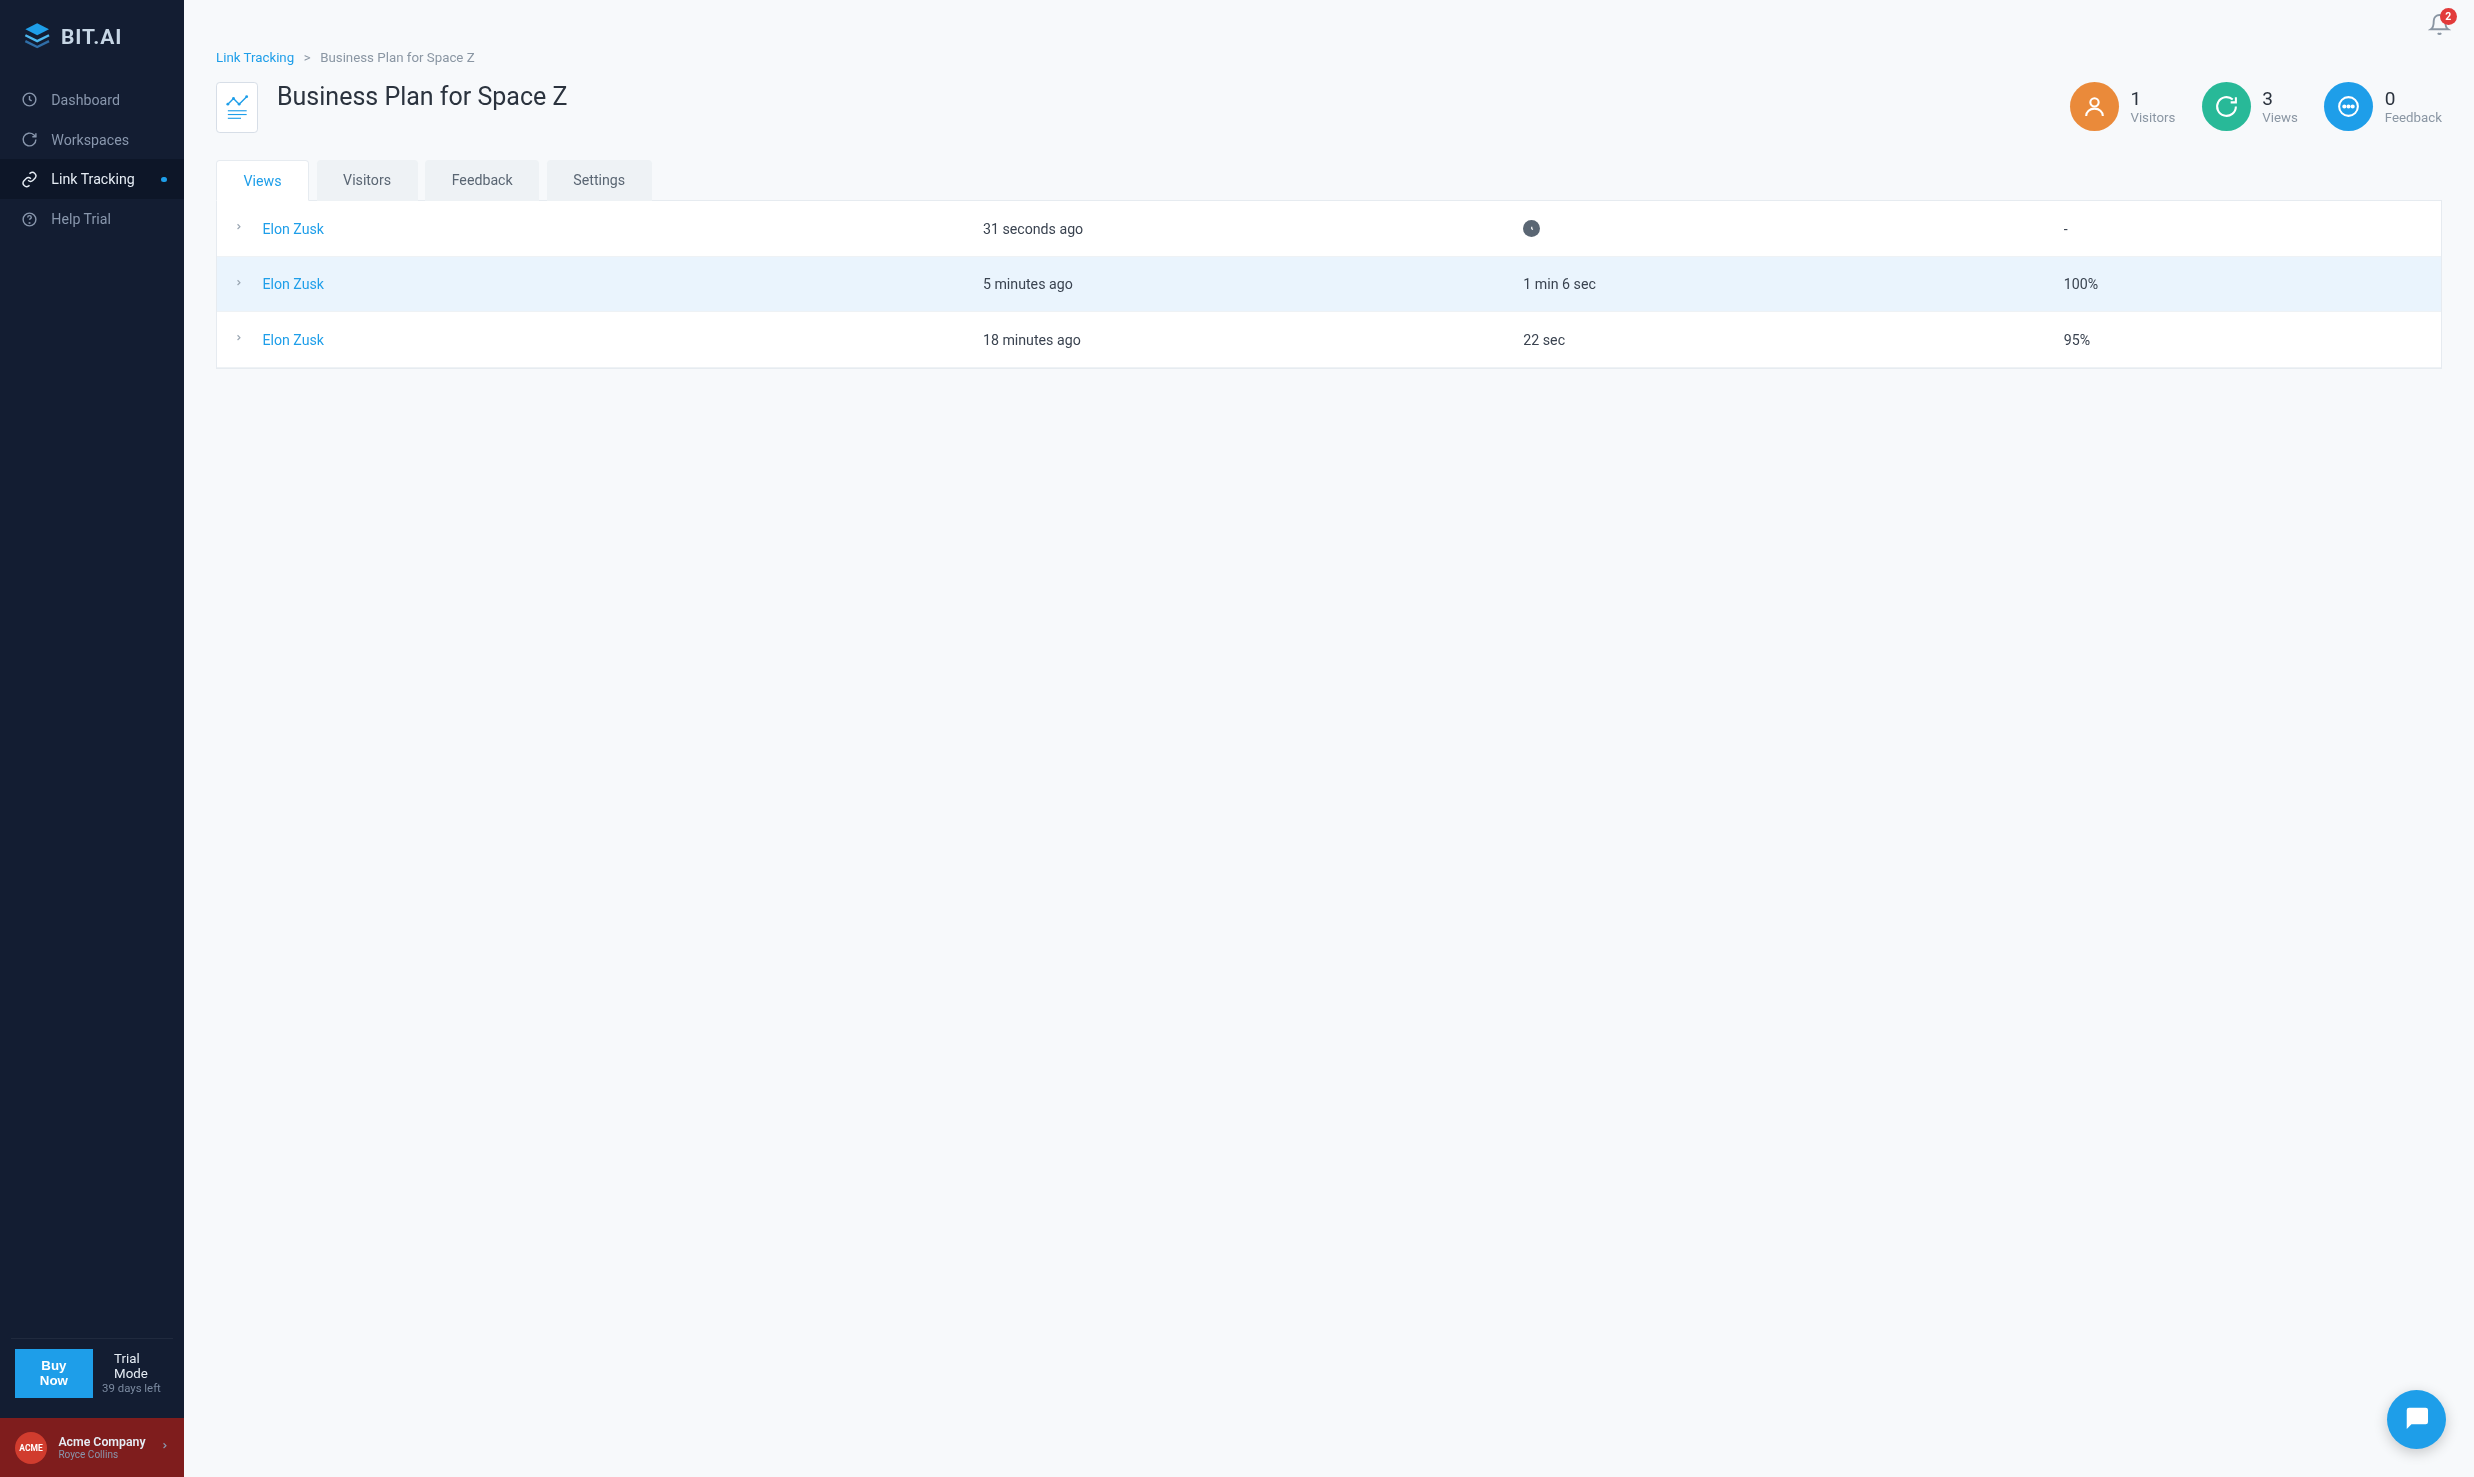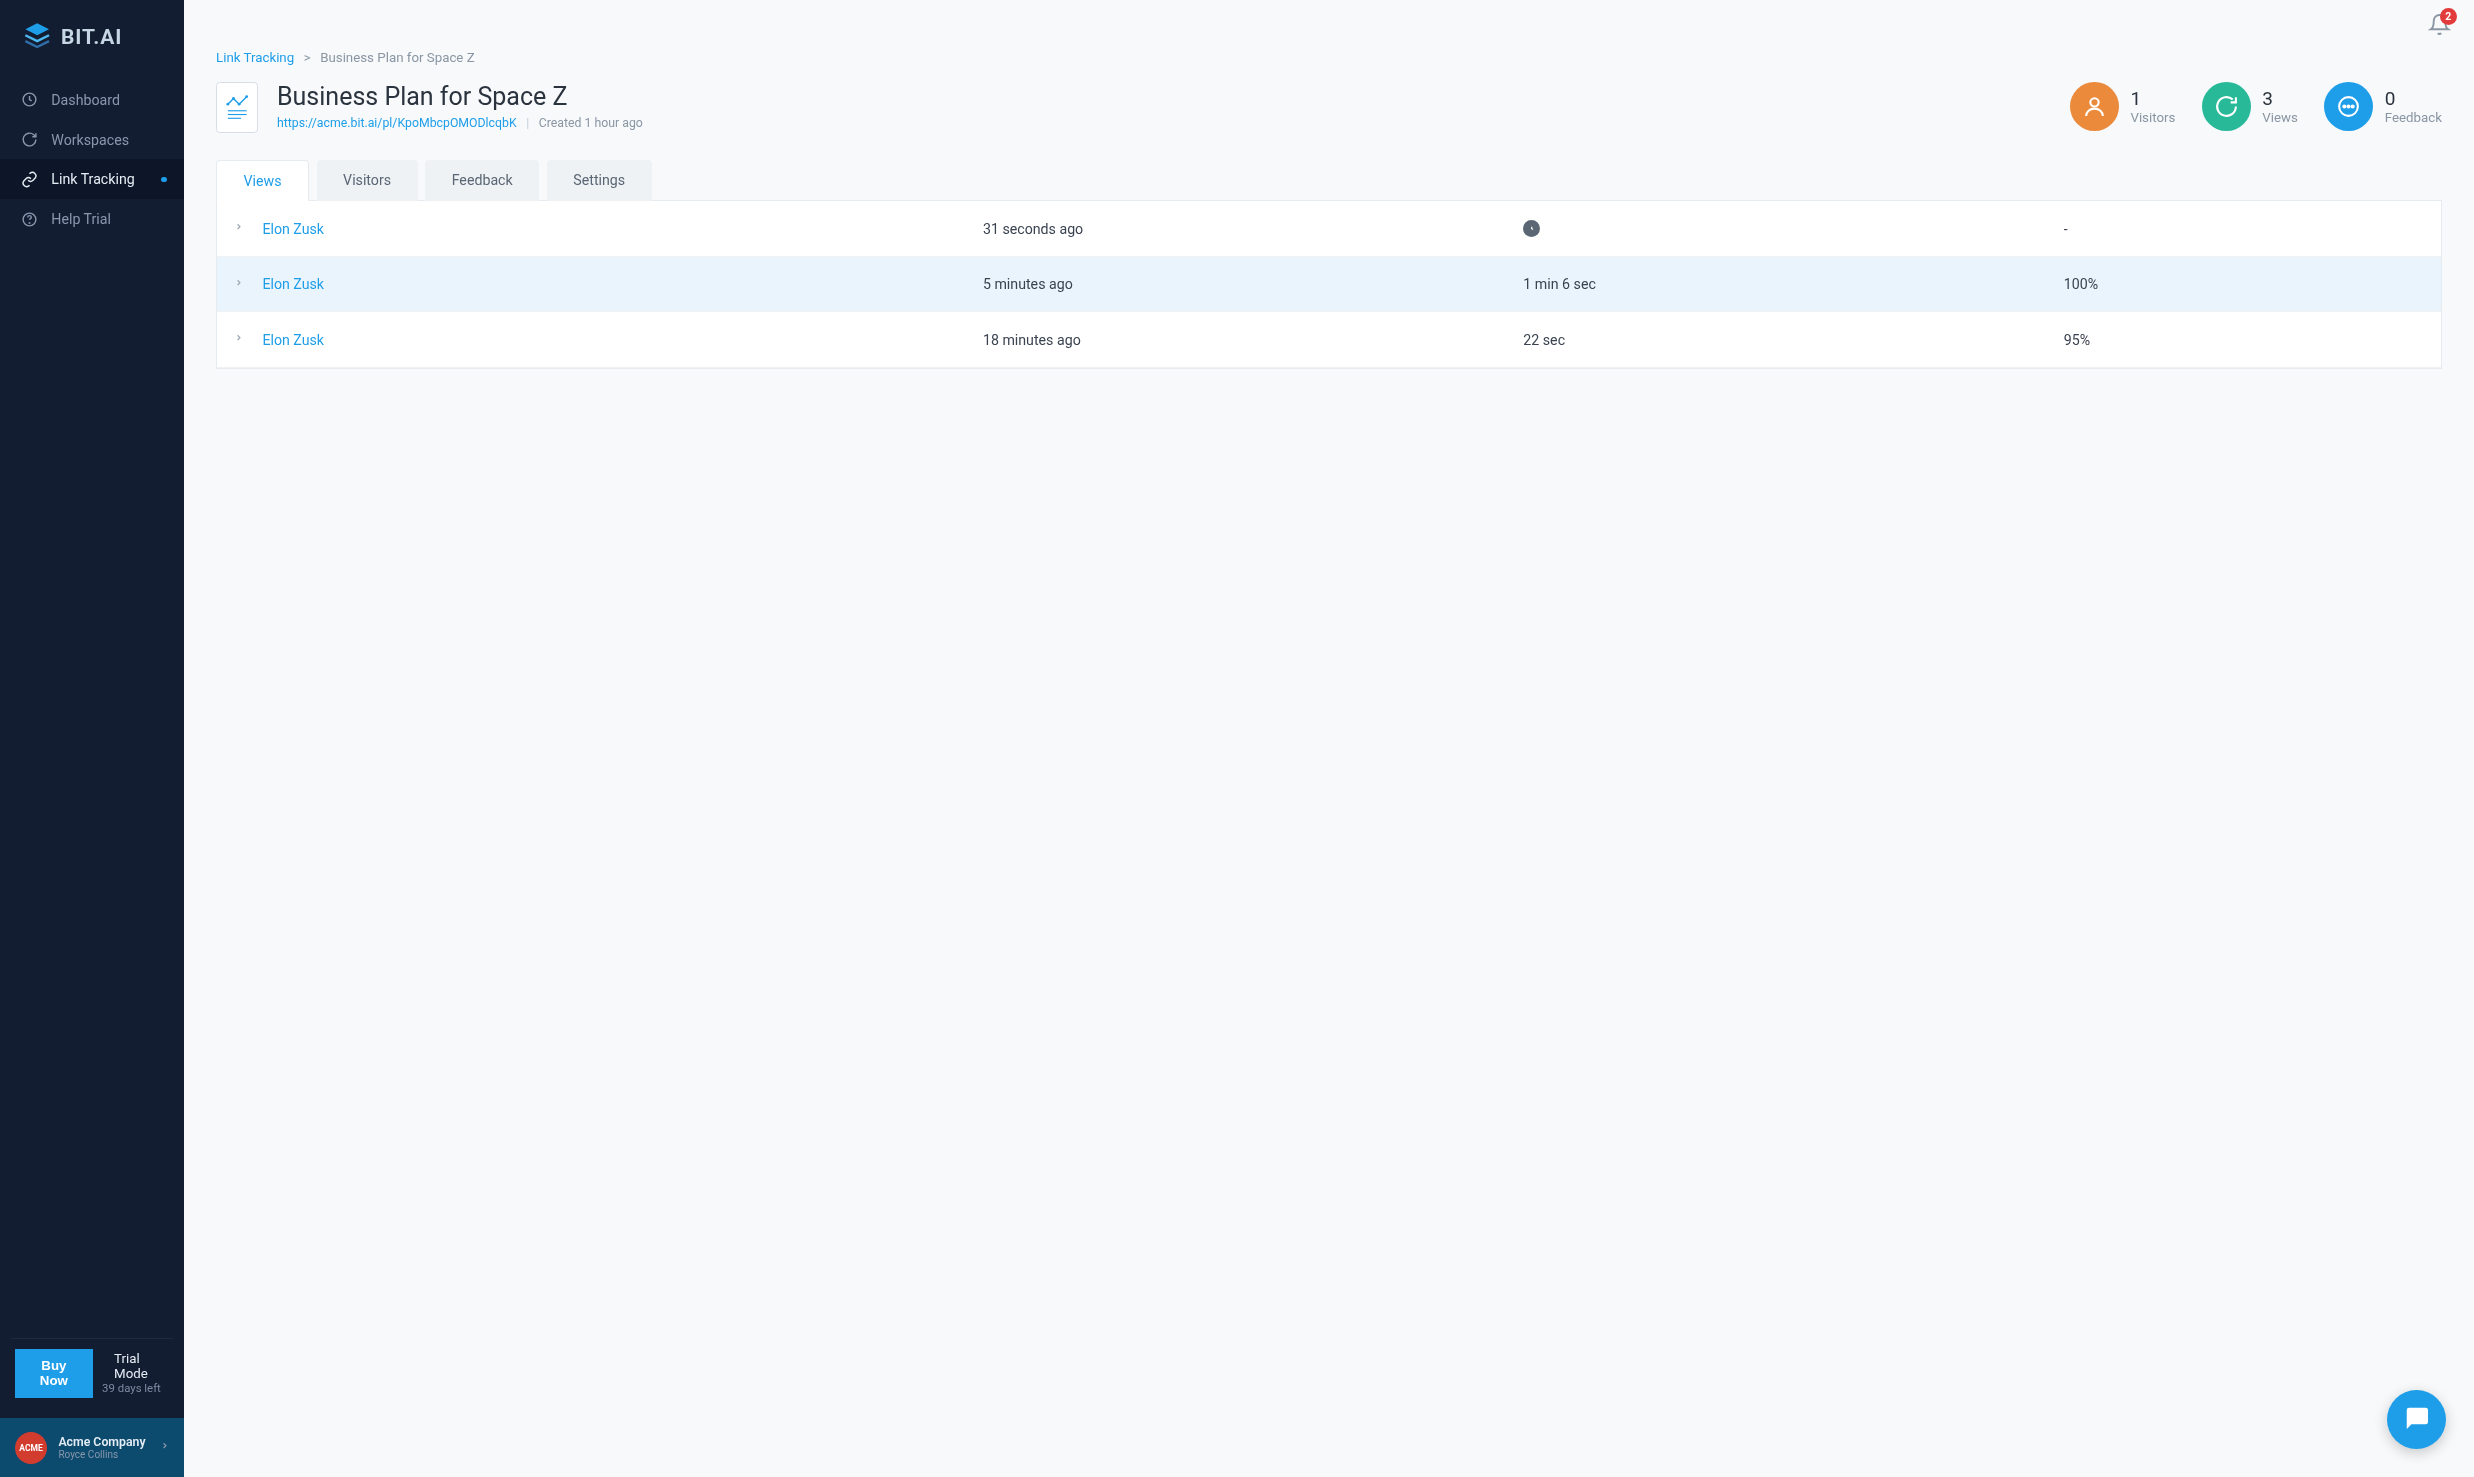--- a/index.html
+++ b/index.html
@@ -19,21 +19,21 @@
 .nav-item .dot { position: absolute; right: 17px; width: 5.7px; height: 5.7px; border-radius: 50%; background: #1e9ee9; }
 .nav-icon { width: 17px; height: 17px; display: inline-flex; align-items: center; justify-content: center; flex-shrink: 0; }
 .nav-icon svg { width: 17px; height: 17px; }
 
 .trial-box { margin: 11.4px; padding: 9.5px 3.8px; display: flex; align-items: center; gap: 9.5px; border-top: 0.9px solid rgba(255,255,255,0.06); }
 .buy-btn { background: #1e9ee9; color: #fff; border: none; border-radius: 0; padding: 9.5px 13.3px; font-size: 13.3px; font-weight: 600; cursor: pointer; }
 .trial-text { display: flex; flex-direction: column; }
 .trial-text .t1 { color: #e6edf5; font-size: 13.3px; margin-left: 12px; }
 .trial-text .t2 { color: #7b8aa0; font-size: 11.4px; }
 
-.user-box { background: #0c4a6e; padding: 13.3px 15px; display: flex; align-items: center; gap: 11.4px; }
+.user-box { background: #7f1d1d; padding: 13.3px 15px; display: flex; align-items: center; gap: 11.4px; }
 .user-avatar { width: 32px; height: 32px; border-radius: 50%; background: #d13c2e; display: flex; align-items: center; justify-content: center; color: #fff; font-size: 8.5px; font-weight: 700; }
 .user-meta { flex: 1; display: flex; flex-direction: column; }
 .user-meta .company { color: #e6edf5; font-size: 12.3px; font-weight: 600; }
 .user-meta .name { color: #8997ad; font-size: 10px; }
 .user-chevron { color: #8997ad; }
 
 
 .main { flex: 1; display: flex; flex-direction: column; overflow: auto; position: relative; }
 .topbar { display: flex; justify-content: flex-end; padding: 13.3px 23px 0; }
 .bell-wrap { position: relative; cursor: pointer; }
@@ -197,25 +197,20 @@
               <circle cx="10" cy="8" r="1.5" fill="#1e9ee9"></circle>
               <circle cx="16" cy="14" r="1.5" fill="#1e9ee9"></circle>
               <circle cx="24" cy="6" r="1.5" fill="#1e9ee9"></circle>
               <line x1="4" y1="21" x2="24" y2="21" stroke="#1e9ee9" stroke-width="1.2"></line>
               <line x1="4" y1="25" x2="24" y2="25" stroke="#1e9ee9" stroke-width="1.2"></line>
               <line x1="4" y1="29" x2="18" y2="29" stroke="#1e9ee9" stroke-width="1.2"></line>
             </svg>
         </div>
         <div class="doc-meta">
           <h1 class="doc-title">Business Plan for Space Z</h1>
-          <div class="doc-sub">
-            <a href="#">https://acme.bit.ai/pl/KpoMbcpOMODlcqbK</a>
-            <span class="sep">|</span>
-            <span>Created 1 hour ago</span>
-          </div>
         </div>
 
         <div class="stats">
           <div class="stat">
             <div class="stat-icon stat-orange">
               <svg viewBox="0 0 24 24" fill="none" stroke="currentColor" stroke-width="2">
                   <circle cx="12" cy="8" r="4"></circle>
                   <path d="M4 21c0-4 3.5-7 8-7s8 3 8 7"></path>
                 </svg>
             </div>

